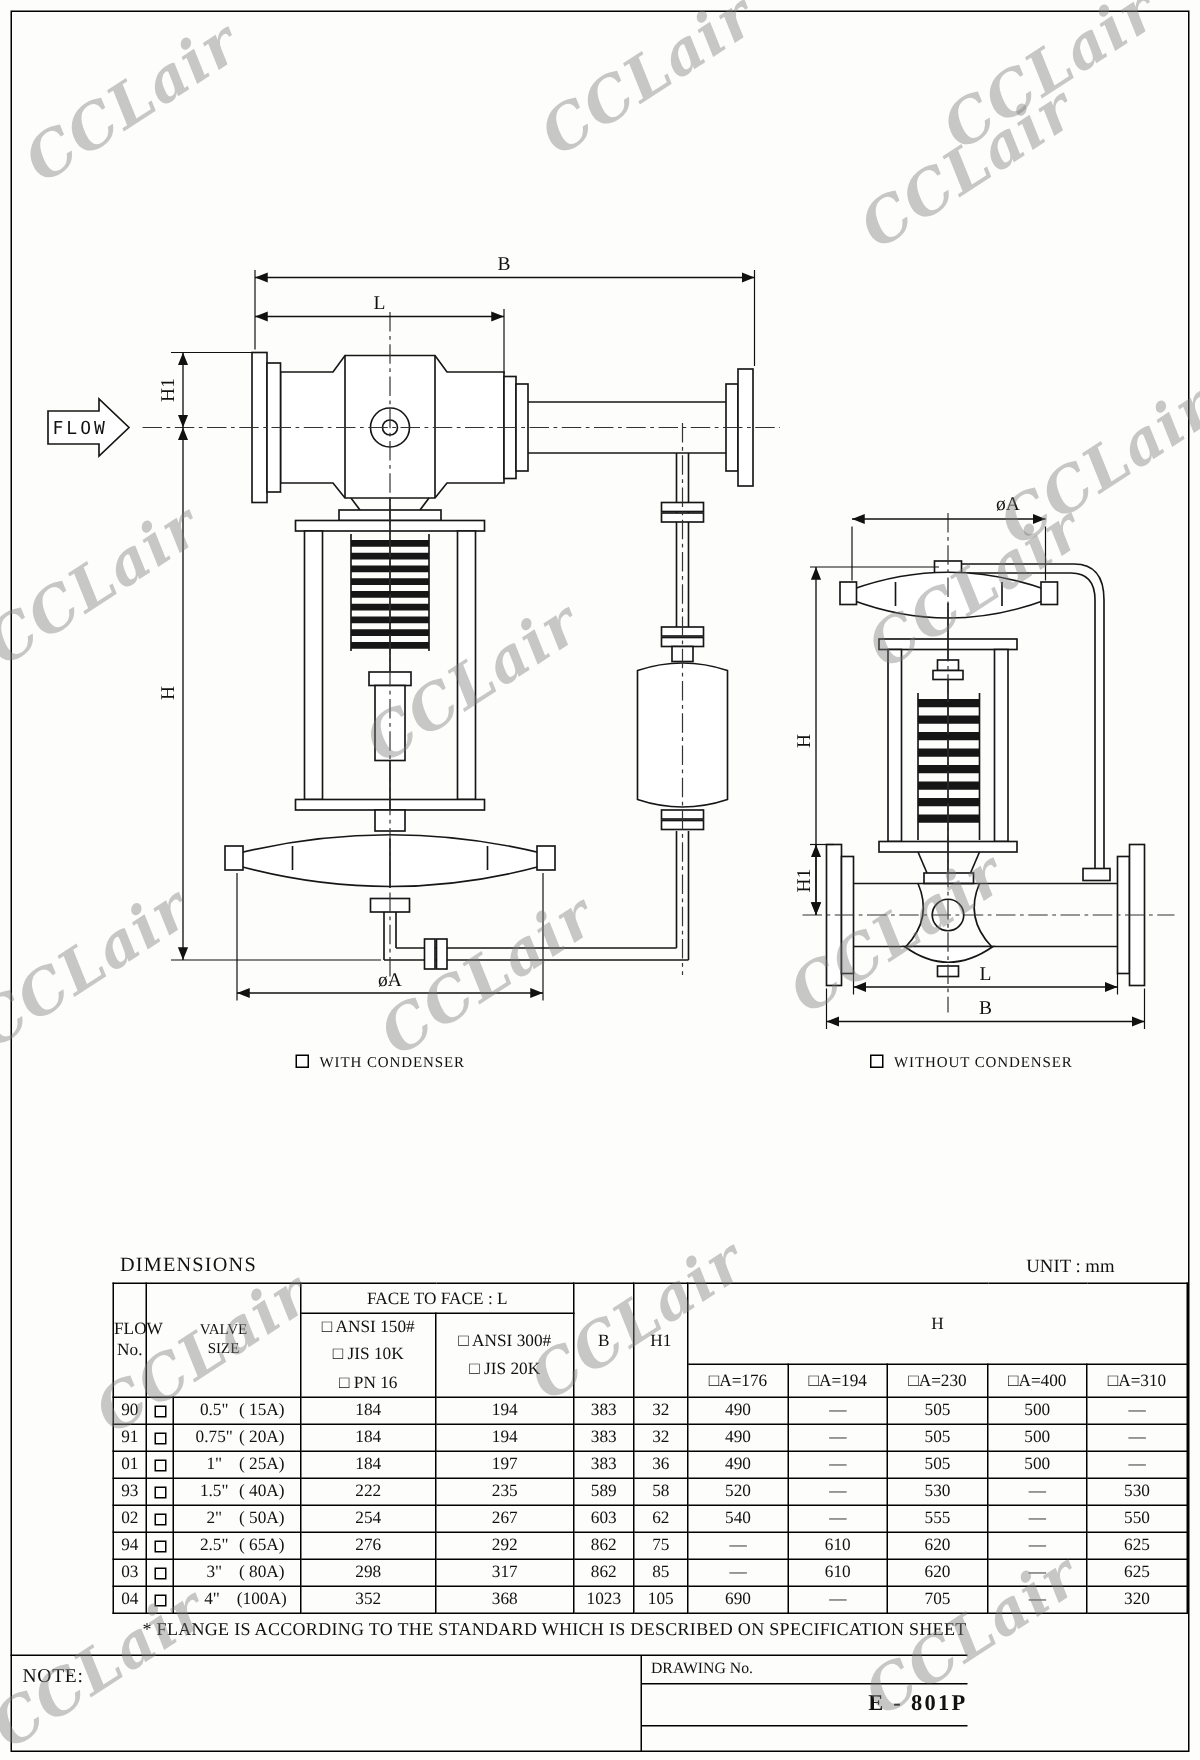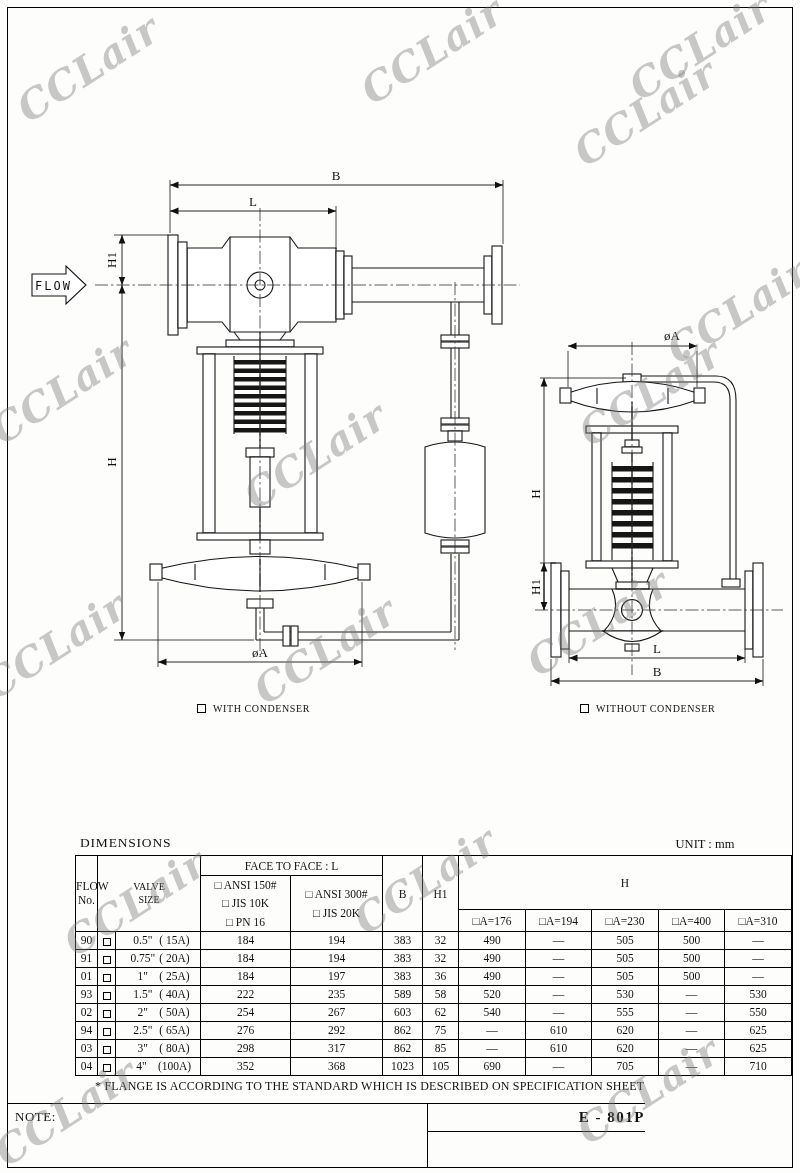--- a/index.html
+++ b/index.html
@@ -22,21 +22,21 @@
   .blk{fill:#161616;stroke:none}
   text.dl {font-family:"Liberation Serif",serif;font-size:13px;fill:#111}
   text.fl {font-family:"DejaVu Sans Mono",monospace;font-size:12px;letter-spacing:2px;fill:#111}
   .mid {text-anchor:middle}
   
   .caption {position:absolute;z-index:3;font-size:10px;letter-spacing:.6px}
   .cbox {display:inline-block;width:9px;height:9px;border:1px solid #000;
     margin-right:7px;vertical-align:-1px;background:#fff}
   
   .dim-title {position:absolute;left:80px;top:835px;font-size:13.5px;letter-spacing:.8px;z-index:3}
-  .unit {position:absolute;left:640px;top:837px;width:130px;text-align:center;font-size:12.5px;z-index:3}
+  .unit {position:absolute;left:613px;top:837px;width:130px;text-align:right;font-size:12.5px;z-index:3}
   table.dims {position:absolute;left:75px;top:855px;width:716px;border-collapse:collapse;
     table-layout:fixed;z-index:3}
   table.dims th, table.dims td {border:1px solid #000;font-weight:normal;text-align:center;
     padding:0;font-size:11.5px;overflow:visible;vertical-align:middle}
   table.dims {border:1.5px solid #000}
   thead tr.hr1 {height:20px}
   thead tr.hr2 {height:34px}
   thead tr.hr3 {height:22px}
   .th-code {vertical-align:bottom;text-align:left;font-size:10px;line-height:1.2;
     padding:0 0 2px 2px;white-space:nowrap}
@@ -443,26 +443,27 @@
         <td class="cb"><span class="cbx"></span></td>
         <td class="size"><span class="sin">4"</span><span>(100A)</span></td>
         <td class="num">352</td>
         <td class="num">368</td>
         <td class="num">1023</td>
         <td class="num">105</td>
         <td class="num">690</td>
         <td class="num">—</td>
         <td class="num">705</td>
         <td class="num">—</td>
-        <td class="num">710</td>
+        <td class="num">320</td>
       </tr>
     </tbody>
 </table>
 
 <div class="footnote">* FLANGE IS ACCORDING TO THE STANDARD WHICH IS DESCRIBED ON SPECIFICATION SHEET</div>
 
 <div class="titleblock">
   <div class="note">NOTE:</div>
   <div class="dwgbox">
+    <div class="dwglabel">DRAWING No.</div>
     <div class="dwgno">E - 801P</div>
     <div class="dwgempty"></div>
   </div>
 </div>
 
 </body></html>

